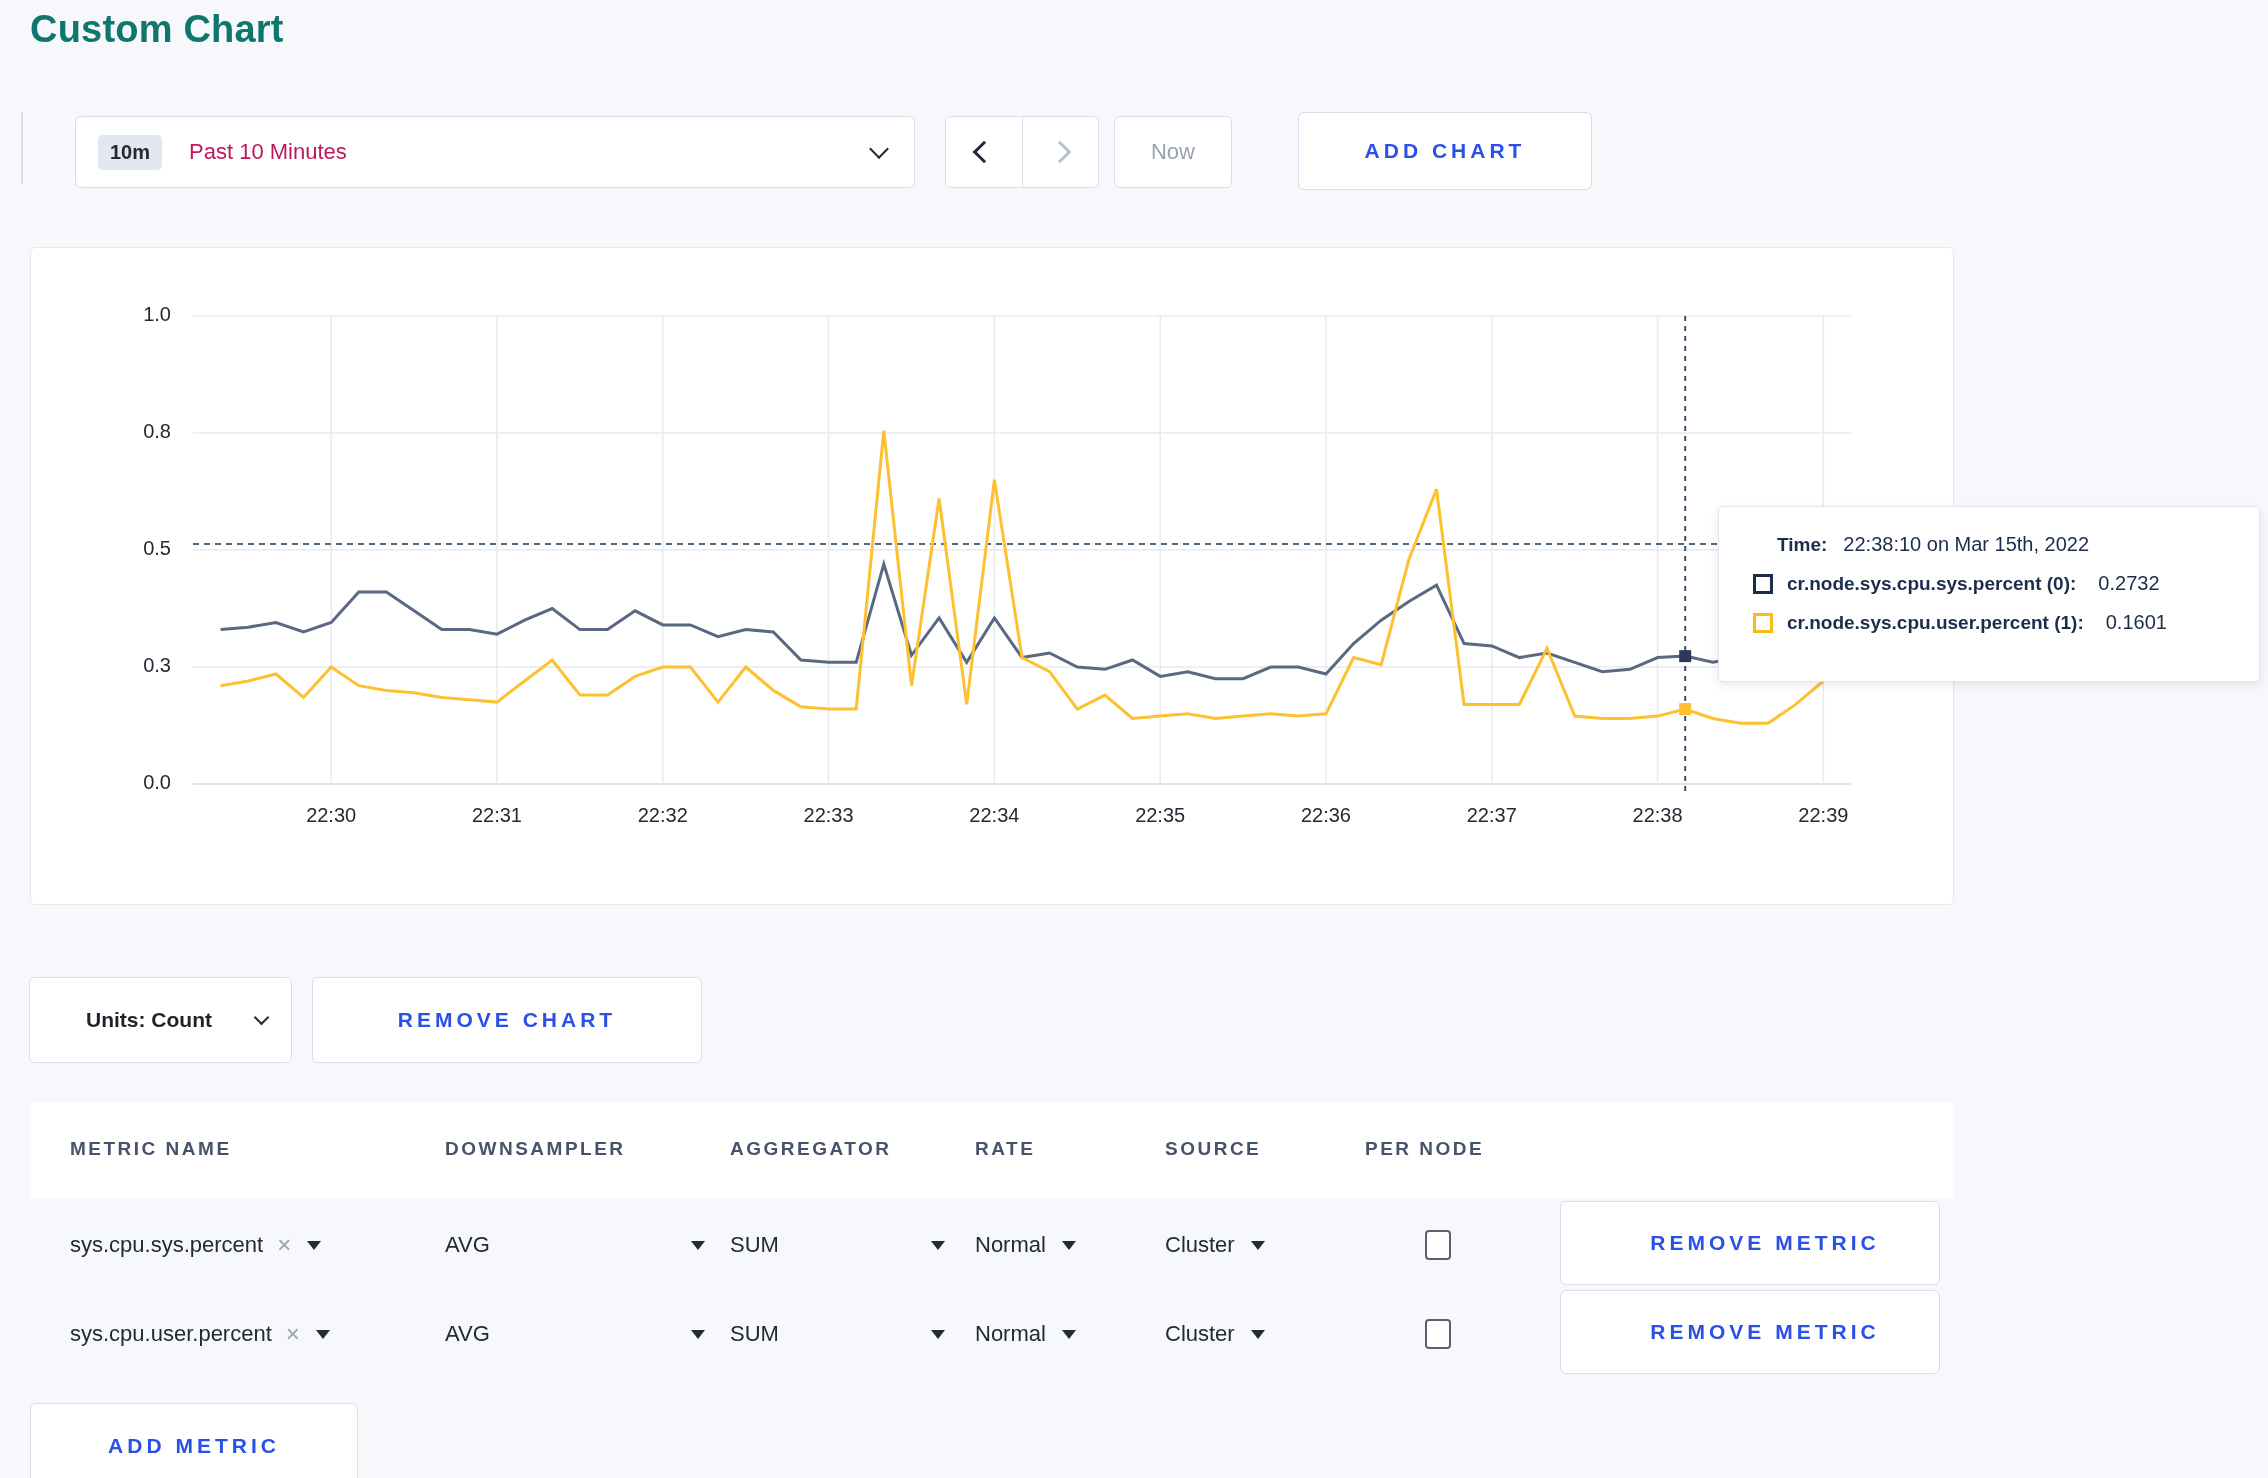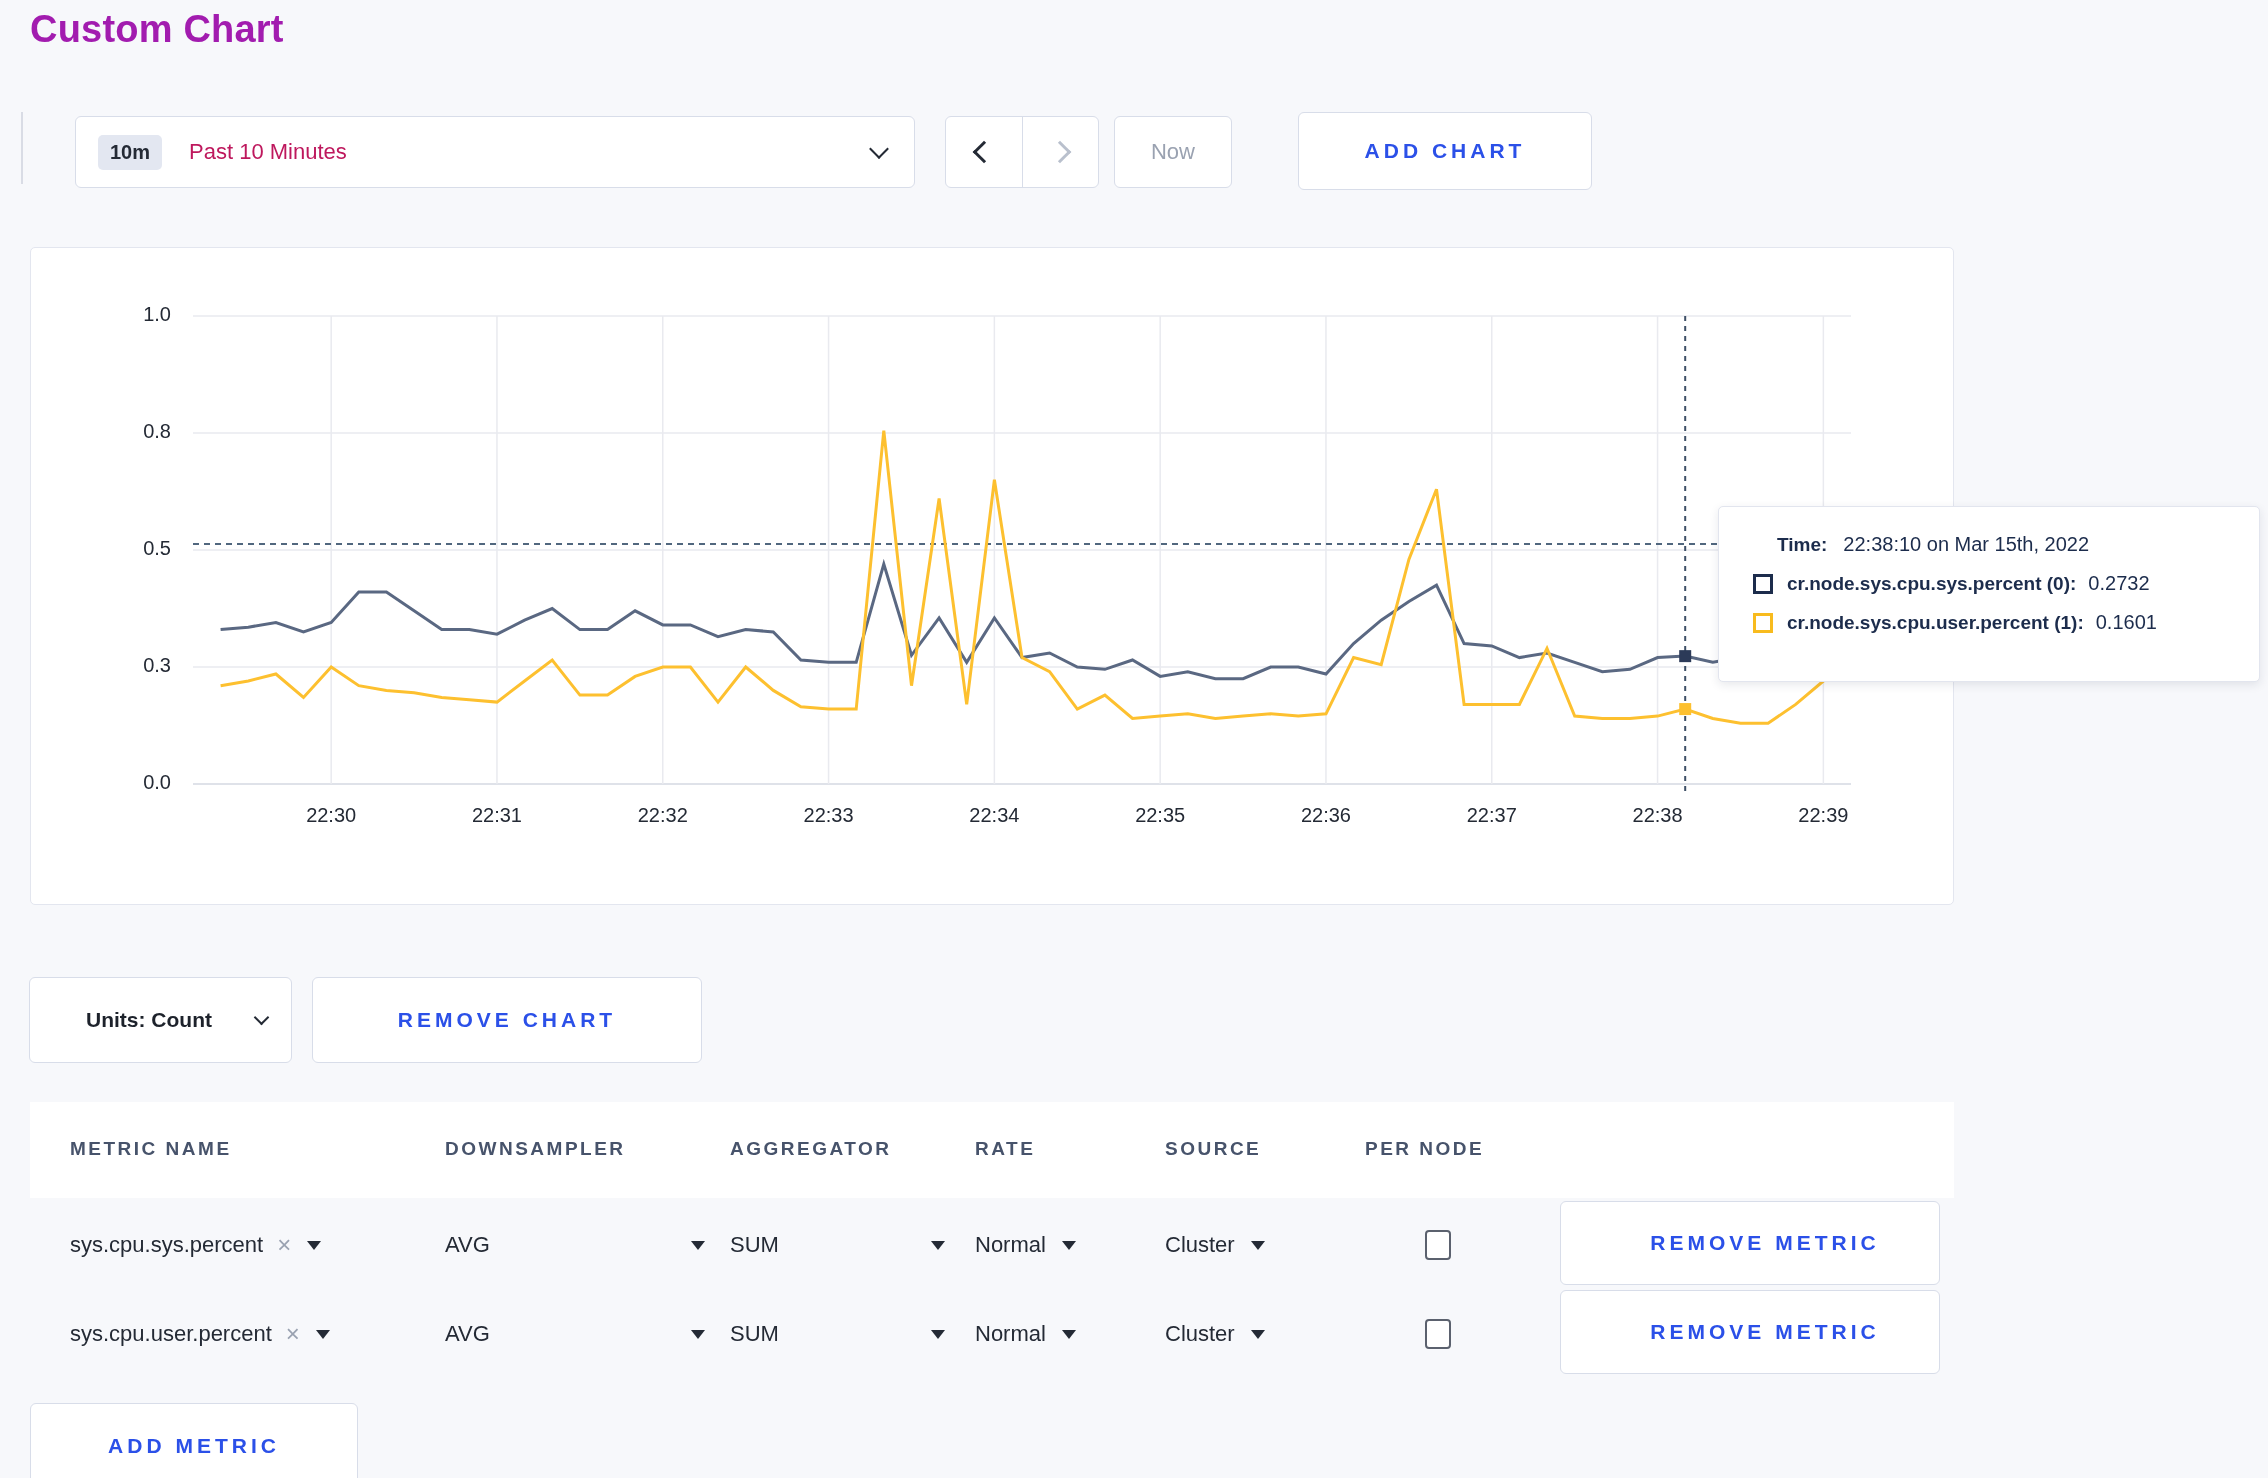--- a/index.html
+++ b/index.html
@@ -8,21 +8,21 @@
     background:#f7f8fb;
     font-family:"Liberation Sans", sans-serif;
     color:#242a35;
     position:relative;
     overflow:hidden;
   }
   .abs { position:absolute; }
 
   
   #page-title {
-    left:30px; top:8px; font-size:38px; font-weight:600; color:#a21caf;
+    left:30px; top:8px; font-size:38px; font-weight:600; color:#0f766e;
     letter-spacing:0.2px;
   }
   #toolbar-divider { left:21px; top:112px; width:2px; height:72px; background:#d9dce5; }
 
   .box {
     background:#fff; border:1.5px solid #d8dde9; border-radius:6px;
   }
   #range-dropdown { left:75px; top:116px; width:840px; height:72px; display:flex; align-items:center; cursor:pointer; }
   #range-badge {
     margin-left:22px; background:#e3e7f1; border-radius:5px; padding:6px 12px;
@@ -60,21 +60,21 @@
     left:1718px; top:506px; width:542px; height:176px; background:#fff;
     border:1px solid #e2e5ee; border-radius:5px;
     box-shadow:0 3px 10px rgba(30,40,70,.10);
     padding:26px 26px 20px 34px; color:#1c2c4c;
   }
   .tt-row { display:flex; align-items:center; margin-bottom:16px; }
   .tt-time-label { font-size:19px; font-weight:700; margin-left:24px; }
   .tt-time-value { font-size:20px; margin-left:16px; }
   .tt-swatch { width:20px; height:20px; border:3.5px solid #1c2c4c; background:#fff; margin-right:14px; flex:none; }
   .tt-name { font-size:19px; font-weight:700; }
-  .tt-value { font-size:20px; margin-left:12px; }
+  .tt-value { font-size:20px; margin-left:22px; }
 
   
   #units-dropdown { left:29px; top:977px; width:263px; height:86px; display:flex; align-items:center; cursor:pointer;padding-left:30px; }
   #units-label { margin-left:26px; font-size:21px; font-weight:700; color:#1d222b; }
   #units-dropdown .chevron-down { width:11px; height:11px; border-width:2px; margin-right:24px; }
   #remove-chart-button { left:312px; top:977px; width:390px; height:86px; }
 
   
   #table-header-band { left:30px; top:1102px; width:1924px; height:96px; background:#fff; }
   .th { position:absolute; top:36px; font-size:19px; font-weight:700; color:#47536b; letter-spacing:2.5px; }

